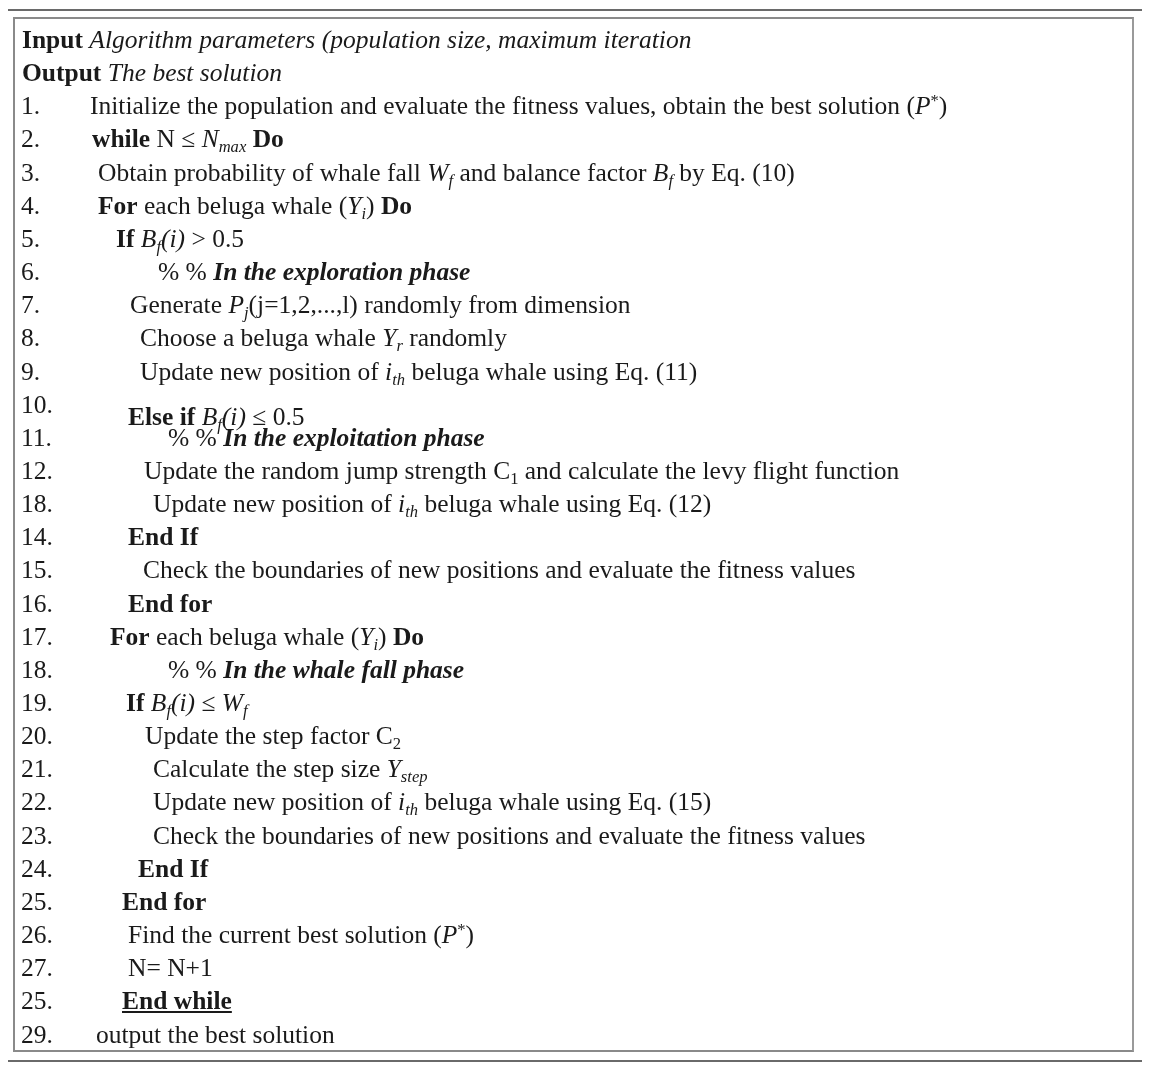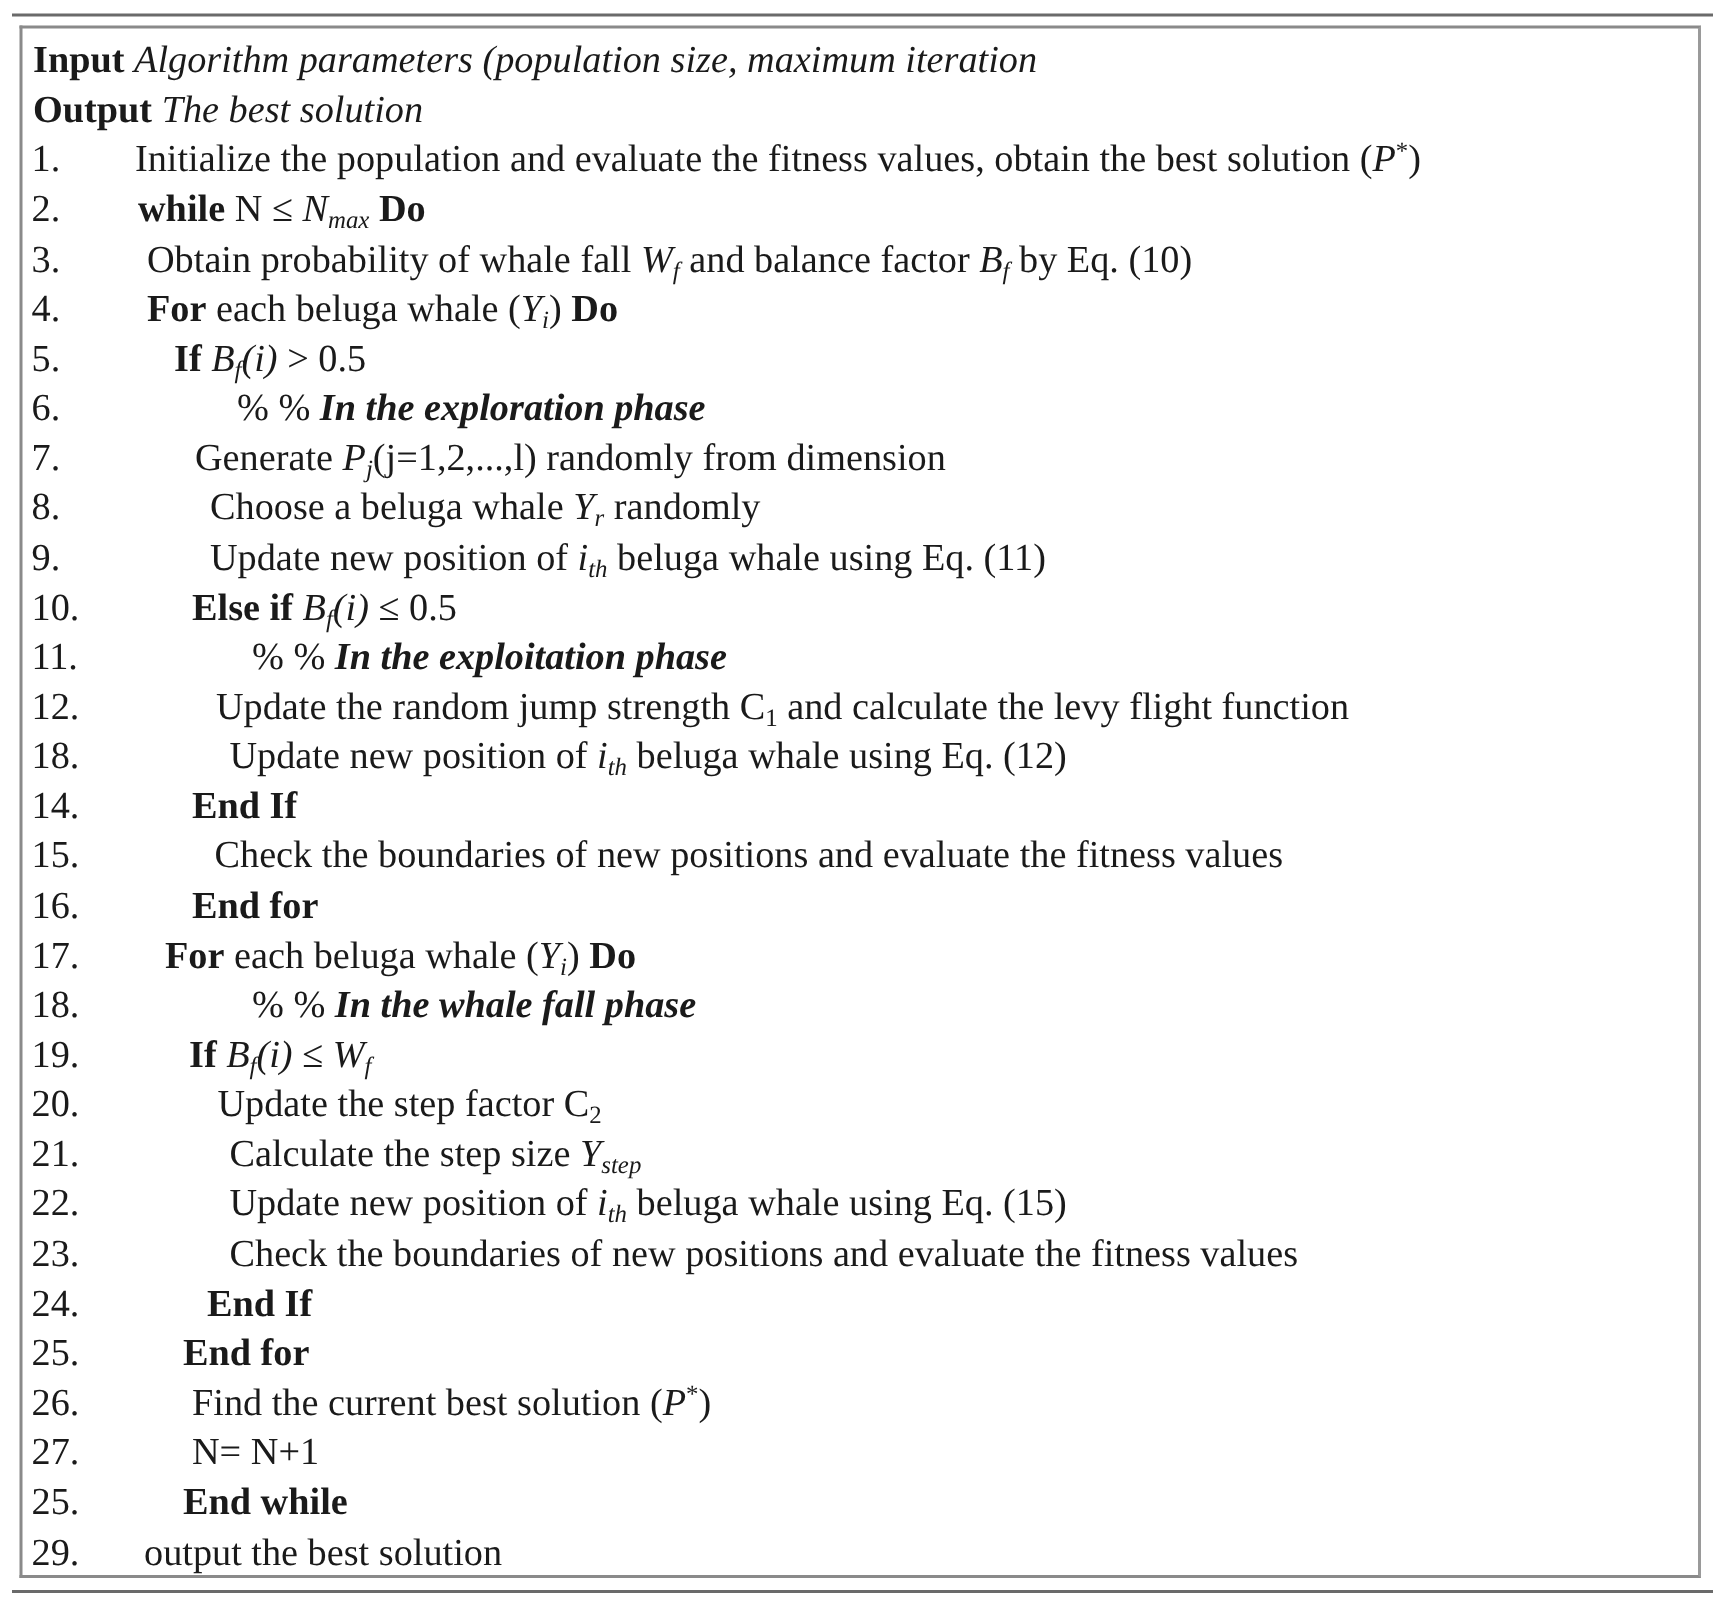--- a/index.html
+++ b/index.html
@@ -70,21 +70,21 @@
       <div class="line" style="top: 302.35px;">
         <span class="num">8.</span>
         <span class="content" style="left: 125px;"><span>Choose a beluga whale </span><span class="i">Y</span><sub class="i">r</sub><span> randomly</span></span>
       </div>
       <div class="line" style="top: 335.5px;">
         <span class="num">9.</span>
         <span class="content" style="left: 125px;"><span>Update new position of </span><span class="i">i</span><sub class="i">th</sub><span> beluga whale using Eq. (11)</span></span>
       </div>
       <div class="line" style="top: 368.65px;">
         <span class="num">10.</span>
-        <span class="content" style="left: 113px;"><span class="b">Else if</span><span> </span><span class="i">B</span><sub class="i">f</sub><span class="i">(i)</span><span> ≤ 0.5</span></span>
+        <span class="content" style="left: 113px; margin-top: 12px;"><span class="b">Else if</span><span> </span><span class="i">B</span><sub class="i">f</sub><span class="i">(i)</span><span> ≤ 0.5</span></span>
       </div>
       <div class="line" style="top: 401.8px;">
         <span class="num">11.</span>
         <span class="content" style="left: 153px;"><span>% % </span><span class="bi">In the exploitation phase</span></span>
       </div>
       <div class="line" style="top: 434.95px;">
         <span class="num">12.</span>
         <span class="content" style="left: 129px;"><span>Update the random jump strength C</span><sub>1</sub><span> and calculate the levy flight function</span></span>
       </div>
       <div class="line" style="top: 468.1px;">
@@ -142,21 +142,21 @@
       <div class="line" style="top: 899.05px;">
         <span class="num">26.</span>
         <span class="content" style="left: 113px;"><span>Find the current best solution (</span><span class="i">P</span><sup>*</sup><span>)</span></span>
       </div>
       <div class="line" style="top: 932.2px;">
         <span class="num">27.</span>
         <span class="content" style="left: 113px;"><span>N= N+1</span></span>
       </div>
       <div class="line" style="top: 965.35px;">
         <span class="num">25.</span>
-        <span class="content" style="left: 107px;"><span class="b">End while</span></span>
+        <span class="content" style="left: 107px; text-decoration: underline;"><span class="b">End while</span></span>
       </div>
       <div class="line" style="top: 998.5px;">
         <span class="num">29.</span>
         <span class="content" style="left: 81px;"><span>output the best solution</span></span>
       </div>
     </div>
 </div>
 
 <div class="rule bottom"></div>
 

